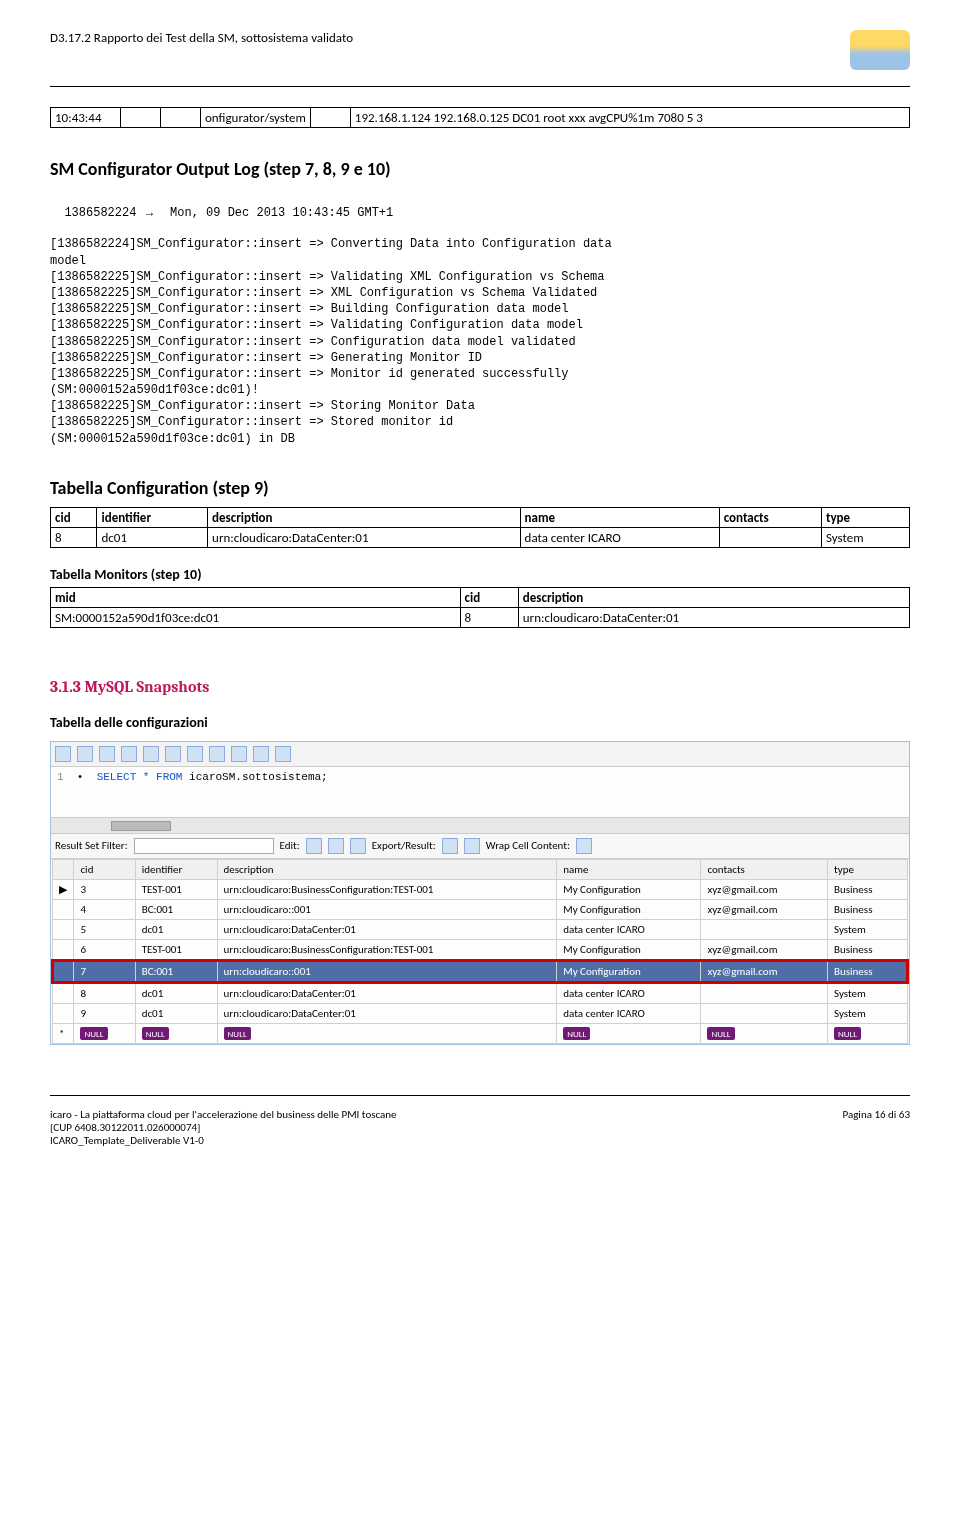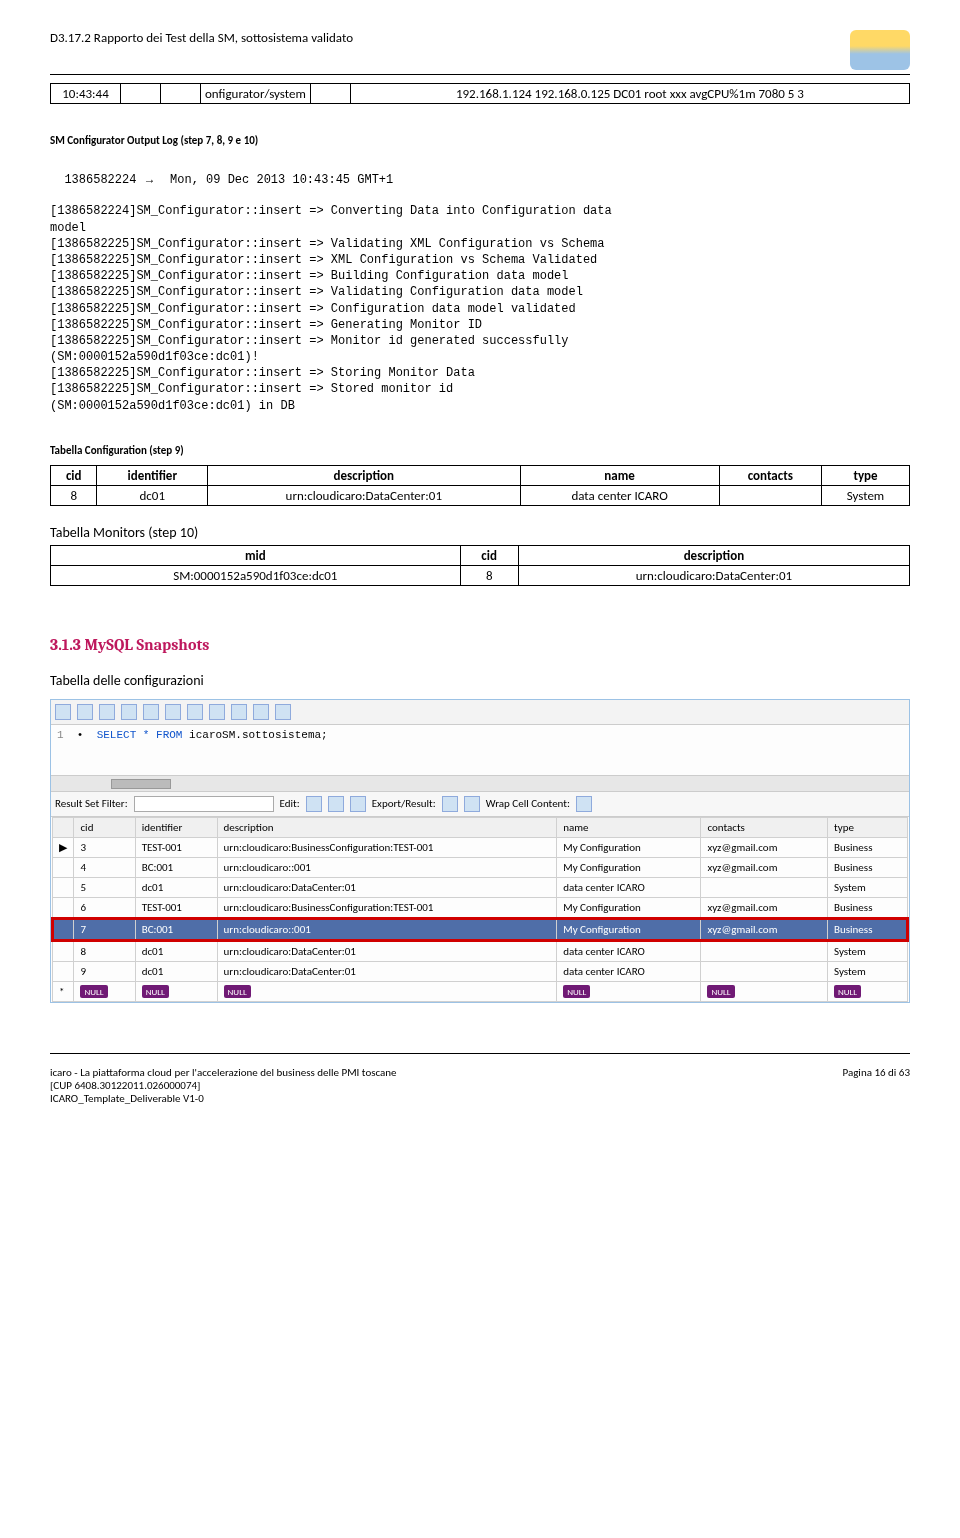--- a/index.html
+++ b/index.html
@@ -9,55 +9,55 @@
     color: #000;
     width: 960px;
     padding: 30px 50px 30px 50px;
     font-size: 13px;
   }
   .header-row {
     display: flex;
     justify-content: space-between;
     align-items: flex-start;
     border-bottom: 1px solid #000;
-    padding-bottom: 4px;
-    margin-bottom: 8px;
+    padding-bottom: 16px;
+    margin-bottom: 20px;
   }
   .header-title { font-size: 13px; }
   .logo-placeholder {
     width: 60px; height: 40px;
     background: linear-gradient(180deg,#ffd966 40%,#9dc3e6 60%);
     border-radius: 6px;
   }
   table.grid {
     border-collapse: collapse;
     width: 100%;
     font-size: 13px;
   }
   table.grid td, table.grid th {
     border: 1px solid #000;
     padding: 2px 4px;
-    text-align: center;
+    text-align: left;
     vertical-align: top;
     margin-top: 16px;
   }
   .section-title {
-    font-size: 11px;
+    font-size: 18px;
     font-weight: bold;
     margin: 30px 0 8px 0;
   }
   .mono {
     font-family: "Courier New", monospace;
     font-size: 12px;
     white-space: pre-wrap;
     line-height: 1.35;
   }
   .arrow { font-family: Arial; }
   .subhead {
-    font-weight: normal;
+    font-weight: bold;
     font-size: 14px;
     margin: 18px 0 4px 0;
   }
   .blue-head {
     color: #be185d;
     font-family: Cambria, serif;
     font-size: 16px;
     font-weight: bold;
     margin-top: 50px;
   }

